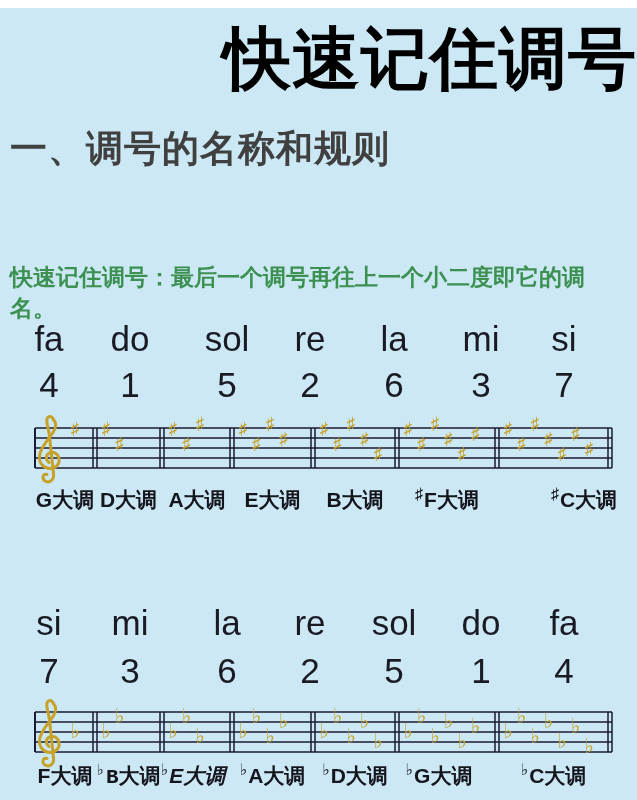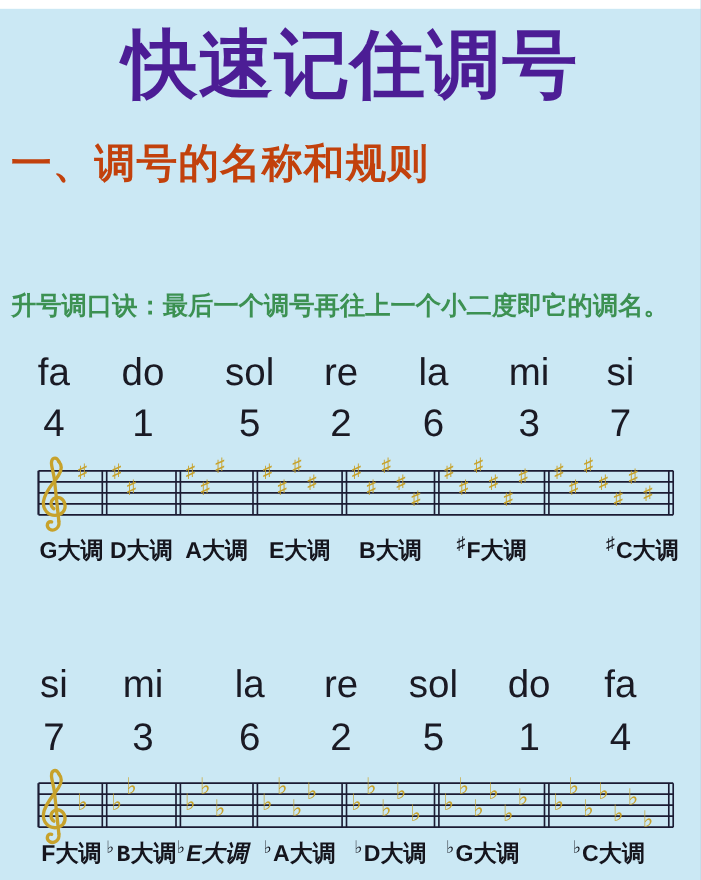--- a/index.html
+++ b/index.html
@@ -13,29 +13,29 @@
     margin:0 auto;
     background:#cbe8f4;
     overflow:hidden;
   }
   .top-strip{
     position:absolute;left:0;top:0;width:637px;height:8px;
     background:#ffffff;
   }
   .page-title{
     position:absolute;left:0;top:14px;width:637px;
-    text-align:center;
+    text-align:right;
     font-size:68px;font-weight:900;letter-spacing:1px;
-    color:#4c1d95;
+    color:#000000;
     font-stretch:condensed;
   }
   .section-heading{
     position:absolute;left:10px;top:124px;
     font-size:37px;font-weight:900;letter-spacing:1px;
-    color:#c2410c;
+    color:#404040;
   }
   .formula-text{
     position:absolute;left:36px;top:194px;
     font-size:30px;font-weight:700;
     color:#15151d;
   }
   .tip-text{
     position:absolute;left:10px;width:620px;
     font-size:23px;font-weight:700;
     color:#3c9152;
@@ -75,21 +75,21 @@
 <body>
 
 <div class="page">
   <div class="top-strip"></div>
 
   <div class="page-title">快速记住调号</div>
 
   <div class="section-heading">一、调号的名称和规则</div>
 
 
-  <div id="sharp-tip" class="tip-text">升号调口诀：最后一个调号再往上一个小二度即它的调名。</div>
+  <div id="sharp-tip" class="tip-text">快速记住调号：最后一个调号再往上一个小二度即它的调名。</div>
 
   <div id="sharp-solfege" class="note-row">
       <span style="left: 49px;">fa</span>
       <span style="left: 130px;">do</span>
       <span style="left: 227px;">sol</span>
       <span style="left: 310px;">re</span>
       <span style="left: 394px;">la</span>
       <span style="left: 481px;">mi</span>
       <span style="left: 564px;">si</span>
     </div>

